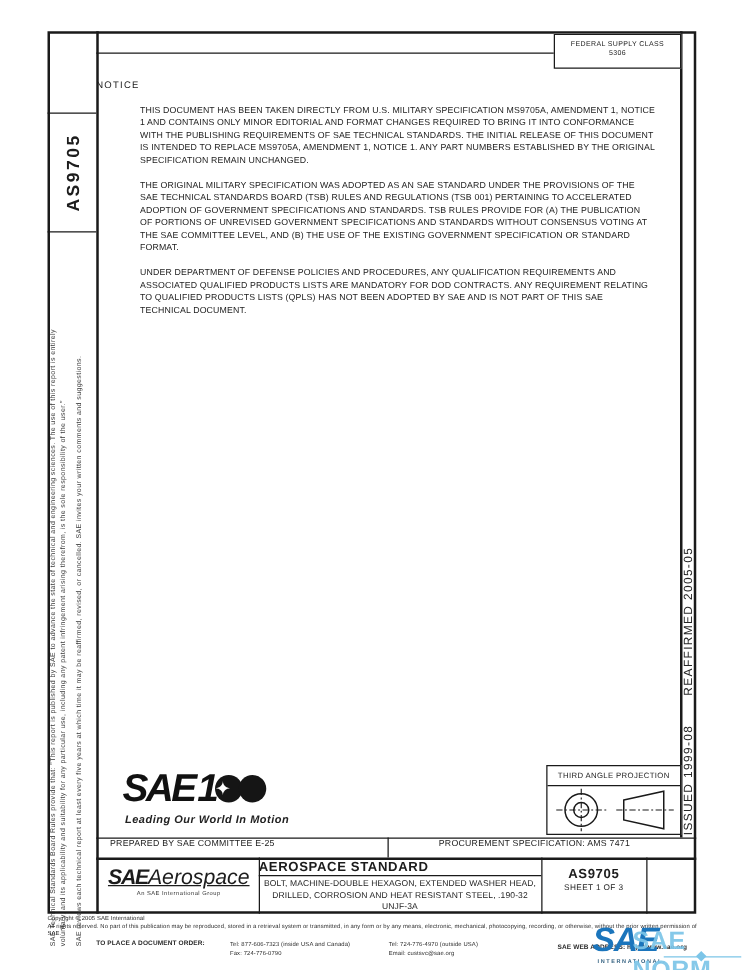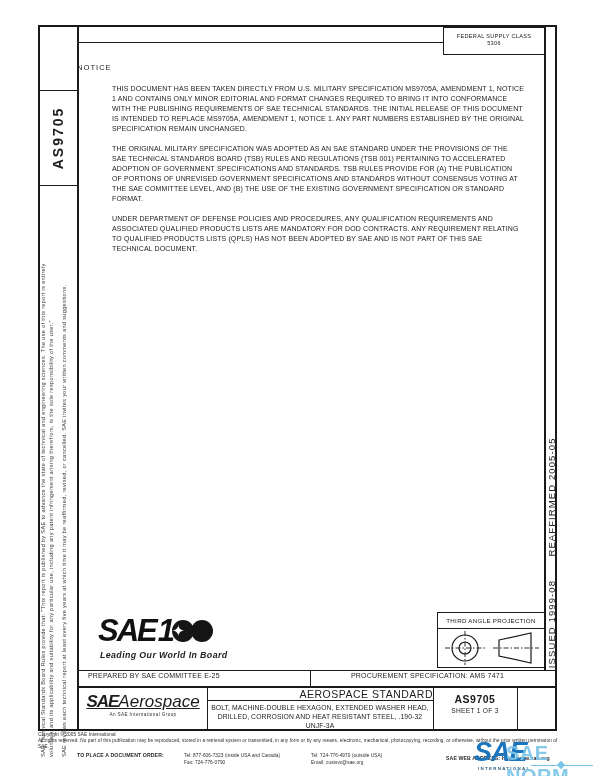--- a/index.html
+++ b/index.html
@@ -39,21 +39,21 @@
   .proj-box{left:437px;top:612px;width:108px;height:56px;border:1.5px solid #1a1a1a;box-sizing:border-box;background:#fff;}
   .proj-head{height:16px;border-bottom:1.5px solid #1a1a1a;box-sizing:border-box;text-align:center;font-size:6.2px;letter-spacing:.3px;padding-top:4px;}
   
   .prep-left{left:88px;top:672px;font-size:7px;letter-spacing:.2px;}
   .prep-right{left:310px;top:672px;width:235px;text-align:center;font-size:7px;letter-spacing:.2px;}
   
   .tb-logo{left:82px;top:692px;width:122px;text-align:center;white-space:nowrap;text-decoration:underline;}
   .tb-logo .sae{font-size:17px;font-weight:900;font-style:italic;letter-spacing:-1px;}
   .tb-logo .aero{font-size:17px;font-style:italic;letter-spacing:0;}
   .tb-logo-sub{left:82px;top:712px;width:122px;text-align:center;font-size:4.6px;letter-spacing:.4px;color:#333;}
-  .tb-heading{left:207px;top:688px;width:226px;text-align:right;font-size:10.5px;font-weight:normal;letter-spacing:.5px;}
+  .tb-heading{left:207px;top:688px;width:226px;text-align:left;font-size:10.5px;font-weight:bold;letter-spacing:.5px;}
   .tb-title{left:211px;top:703px;width:218px;text-align:center;font-size:6.8px;line-height:9px;letter-spacing:.1px;}
   .tb-number{left:433px;top:693px;width:84px;text-align:center;font-size:10.5px;font-weight:bold;letter-spacing:.5px;}
   .tb-sheet{left:433px;top:707px;width:84px;text-align:center;font-size:6.6px;letter-spacing:.3px;}
   
   .fp{font-size:4.7px;line-height:5.6px;color:#2a2a2a;letter-spacing:.1px;}
   .fp-copy{left:38px;top:732px;}
   .fp-rights{left:38px;top:738px;width:524px;}
   .fp-order{left:77px;top:753px;font-weight:bold;font-size:5.2px;}
   .fp-tel1{left:184px;top:753px;}
   .fp-tel2{left:311px;top:753px;}
@@ -96,21 +96,21 @@
 <div class="abs notice-body">
   <p>THIS DOCUMENT HAS BEEN TAKEN DIRECTLY FROM U.S. MILITARY SPECIFICATION MS9705A, AMENDMENT 1, NOTICE 1 AND CONTAINS ONLY MINOR EDITORIAL AND FORMAT CHANGES REQUIRED TO BRING IT INTO CONFORMANCE WITH THE PUBLISHING REQUIREMENTS OF SAE TECHNICAL STANDARDS. THE INITIAL RELEASE OF THIS DOCUMENT IS INTENDED TO REPLACE MS9705A, AMENDMENT 1, NOTICE 1. ANY PART NUMBERS ESTABLISHED BY THE ORIGINAL SPECIFICATION REMAIN UNCHANGED.</p>
   <p>THE ORIGINAL MILITARY SPECIFICATION WAS ADOPTED AS AN SAE STANDARD UNDER THE PROVISIONS OF THE SAE TECHNICAL STANDARDS BOARD (TSB) RULES AND REGULATIONS (TSB 001) PERTAINING TO ACCELERATED ADOPTION OF GOVERNMENT SPECIFICATIONS AND STANDARDS. TSB RULES PROVIDE FOR (A) THE PUBLICATION OF PORTIONS OF UNREVISED GOVERNMENT SPECIFICATIONS AND STANDARDS WITHOUT CONSENSUS VOTING AT THE SAE COMMITTEE LEVEL, AND (B) THE USE OF THE EXISTING GOVERNMENT SPECIFICATION OR STANDARD FORMAT.</p>
   <p>UNDER DEPARTMENT OF DEFENSE POLICIES AND PROCEDURES, ANY QUALIFICATION REQUIREMENTS AND ASSOCIATED QUALIFIED PRODUCTS LISTS ARE MANDATORY FOR DOD CONTRACTS. ANY REQUIREMENT RELATING TO QUALIFIED PRODUCTS LISTS (QPLS) HAS NOT BEEN ADOPTED BY SAE AND IS NOT PART OF THIS SAE TECHNICAL DOCUMENT.</p>
 </div>
 
 <div class="abs sae100">
   <span class="big">SAE</span><span class="one">1</span><span class="dot"></span><span class="dot"></span>
   <span class="star">✦</span>
 </div>
-<div class="abs sae100-tagline">Leading Our World In Board</div>
+<div class="abs sae100-tagline">Leading Our World In Motion</div>
 
 <div class="abs proj-box">
   <div class="proj-head">THIRD ANGLE PROJECTION</div>
   <svg width="105" height="38" viewBox="0 0 105 38">
     <g fill="none" stroke="#1a1a1a" stroke-width="1.2">
       <circle cx="27" cy="19" r="13"></circle>
       <circle cx="27" cy="19" r="6"></circle>
       <line x1="7" y1="19" x2="47" y2="19" stroke-width="0.9" stroke-dasharray="5 2 1.5 2"></line>
       <line x1="27" y1="2" x2="27" y2="36" stroke-width="0.9" stroke-dasharray="5 2 1.5 2"></line>
       <path d="M61,11 L93,4 L93,34 L61,27 Z"></path>

